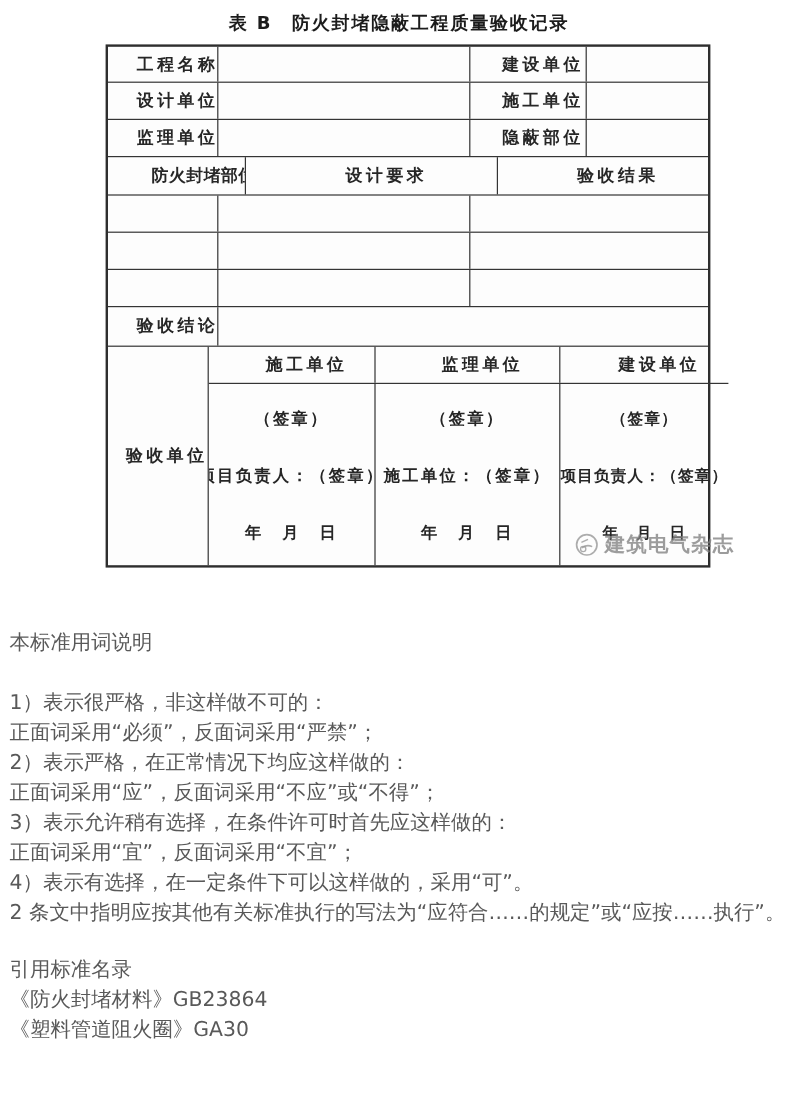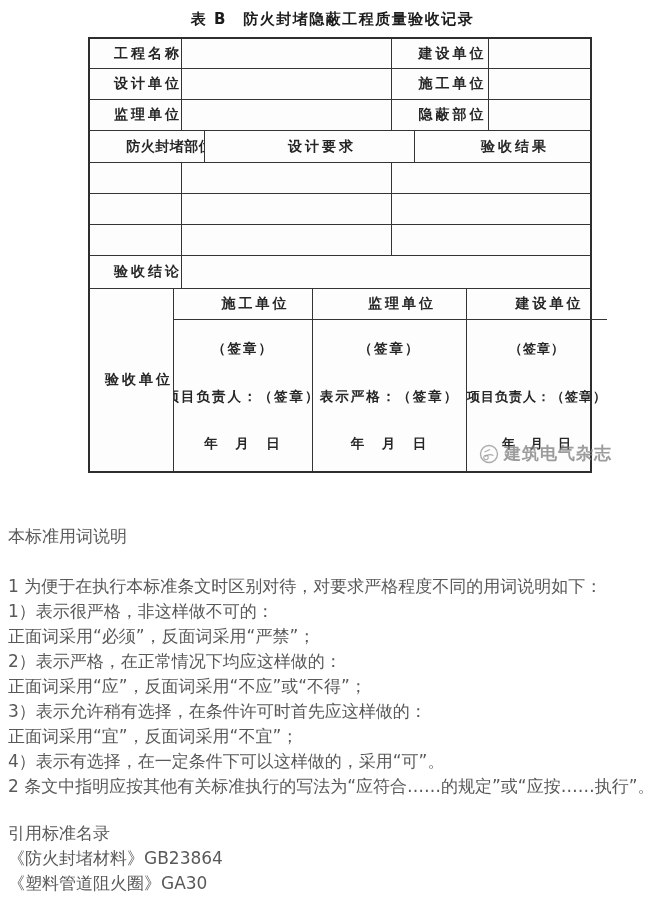--- a/index.html
+++ b/index.html
@@ -170,21 +170,21 @@
           <div class="cell lab sC last">建设单位</div>
         </div>
         <div class="trow sigrow lastrow">
           <div class="cell sigcell sA">
             <div>（签章）</div>
             <div>项目负责人：（签章）</div>
             <div>年　月　日</div>
           </div>
           <div class="cell sigcell sB">
             <div>（签章）</div>
-            <div>表示严格：（签章）</div>
+            <div>施工单位：（签章）</div>
             <div>年　月　日</div>
           </div>
           <div class="cell sigcell sC last">
             <div>（签章）</div>
             <div>项目负责人：（签章）</div>
             <div>年　月　日</div>
           </div>
         </div>
       </div>
     </div>
@@ -195,21 +195,20 @@
         <path d="M6.5 9 L12 6.5 M7 13.5 Q11 10.5 15.5 12.5" fill="none" stroke="rgba(128,128,128,0.8)" stroke-width="1.3"></path>
         <circle cx="8" cy="14.5" r="2.2" fill="none" stroke="rgba(128,128,128,0.8)" stroke-width="1.1"></circle>
       </svg>
       <span>建筑电气杂志</span>
     </div>
 
   </div>
 
   <div class="notes">
     <p class="notes-heading">本标准用词说明</p>
-    <p>1 为便于在执行本标准条文时区别对待，对要求严格程度不同的用词说明如下：</p>
     <p>1）表示很严格，非这样做不可的：</p>
     <p>正面词采用“必须”，反面词采用“严禁”；</p>
     <p>2）表示严格，在正常情况下均应这样做的：</p>
     <p>正面词采用“应”，反面词采用“不应”或“不得”；</p>
     <p>3）表示允许稍有选择，在条件许可时首先应这样做的：</p>
     <p>正面词采用“宜”，反面词采用“不宜”；</p>
     <p>4）表示有选择，在一定条件下可以这样做的，采用“可”。</p>
     <p>2 条文中指明应按其他有关标准执行的写法为“应符合……的规定”或“应按……执行”。</p>
 
     <div class="refs">

